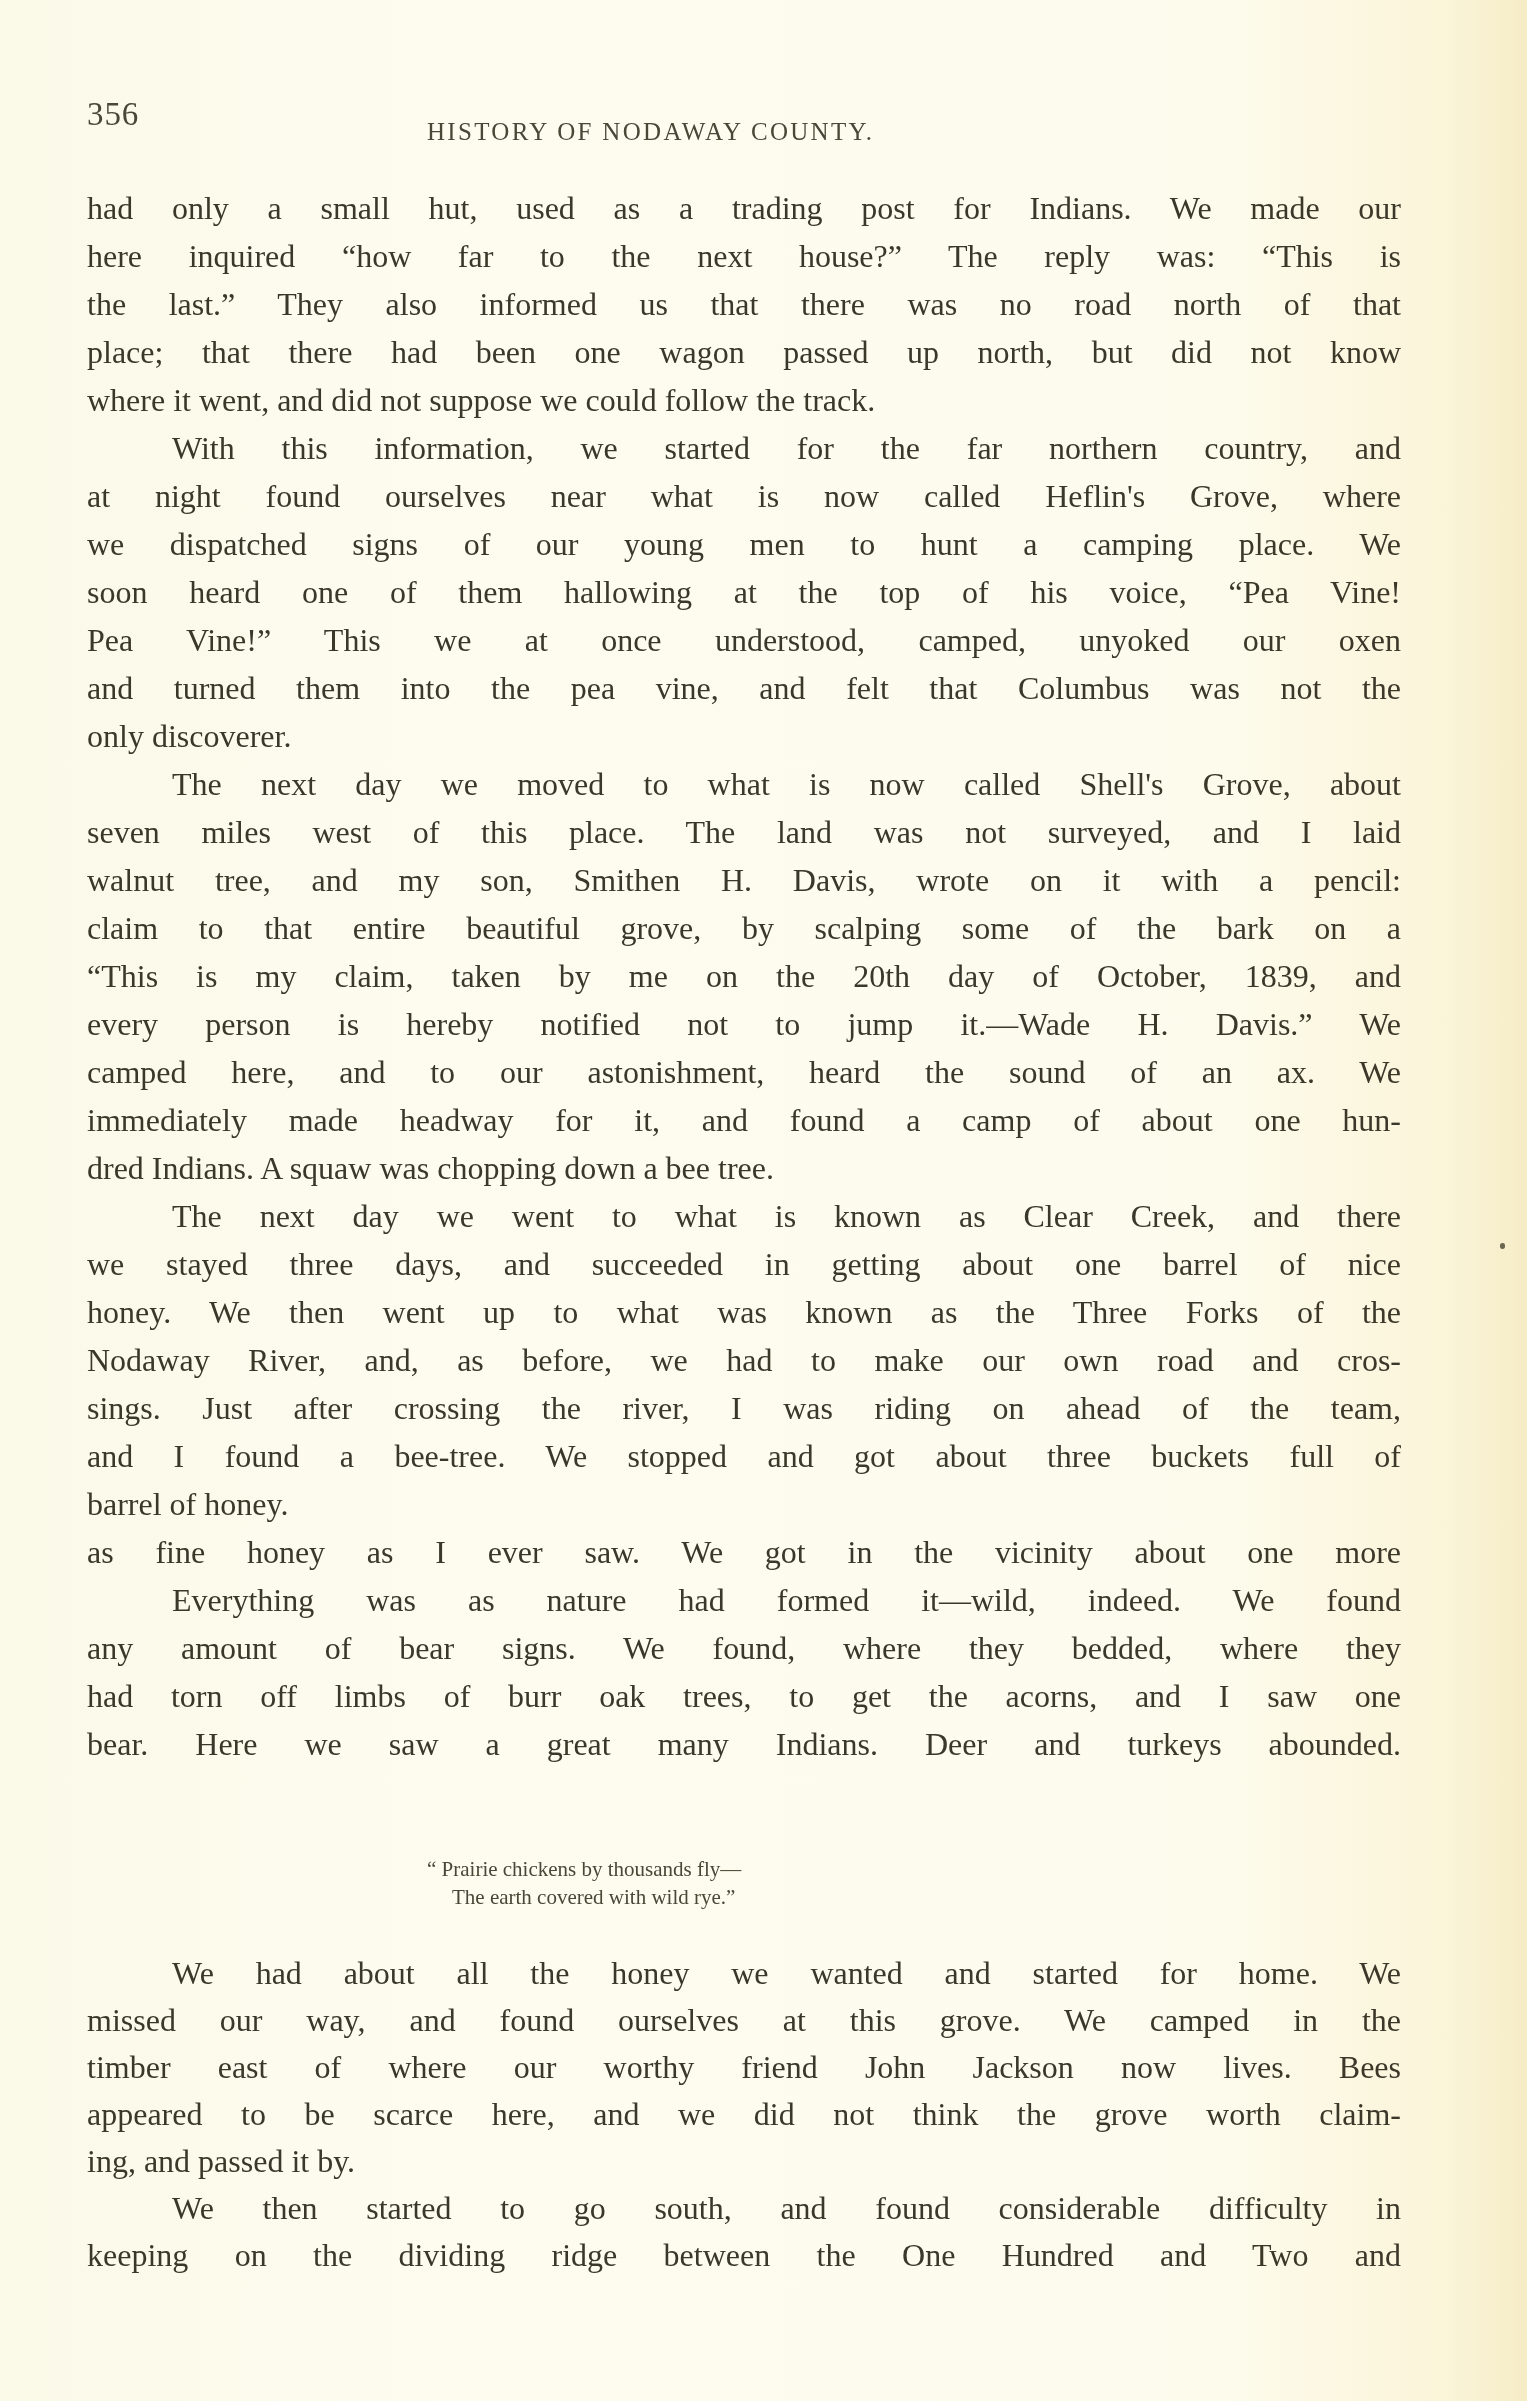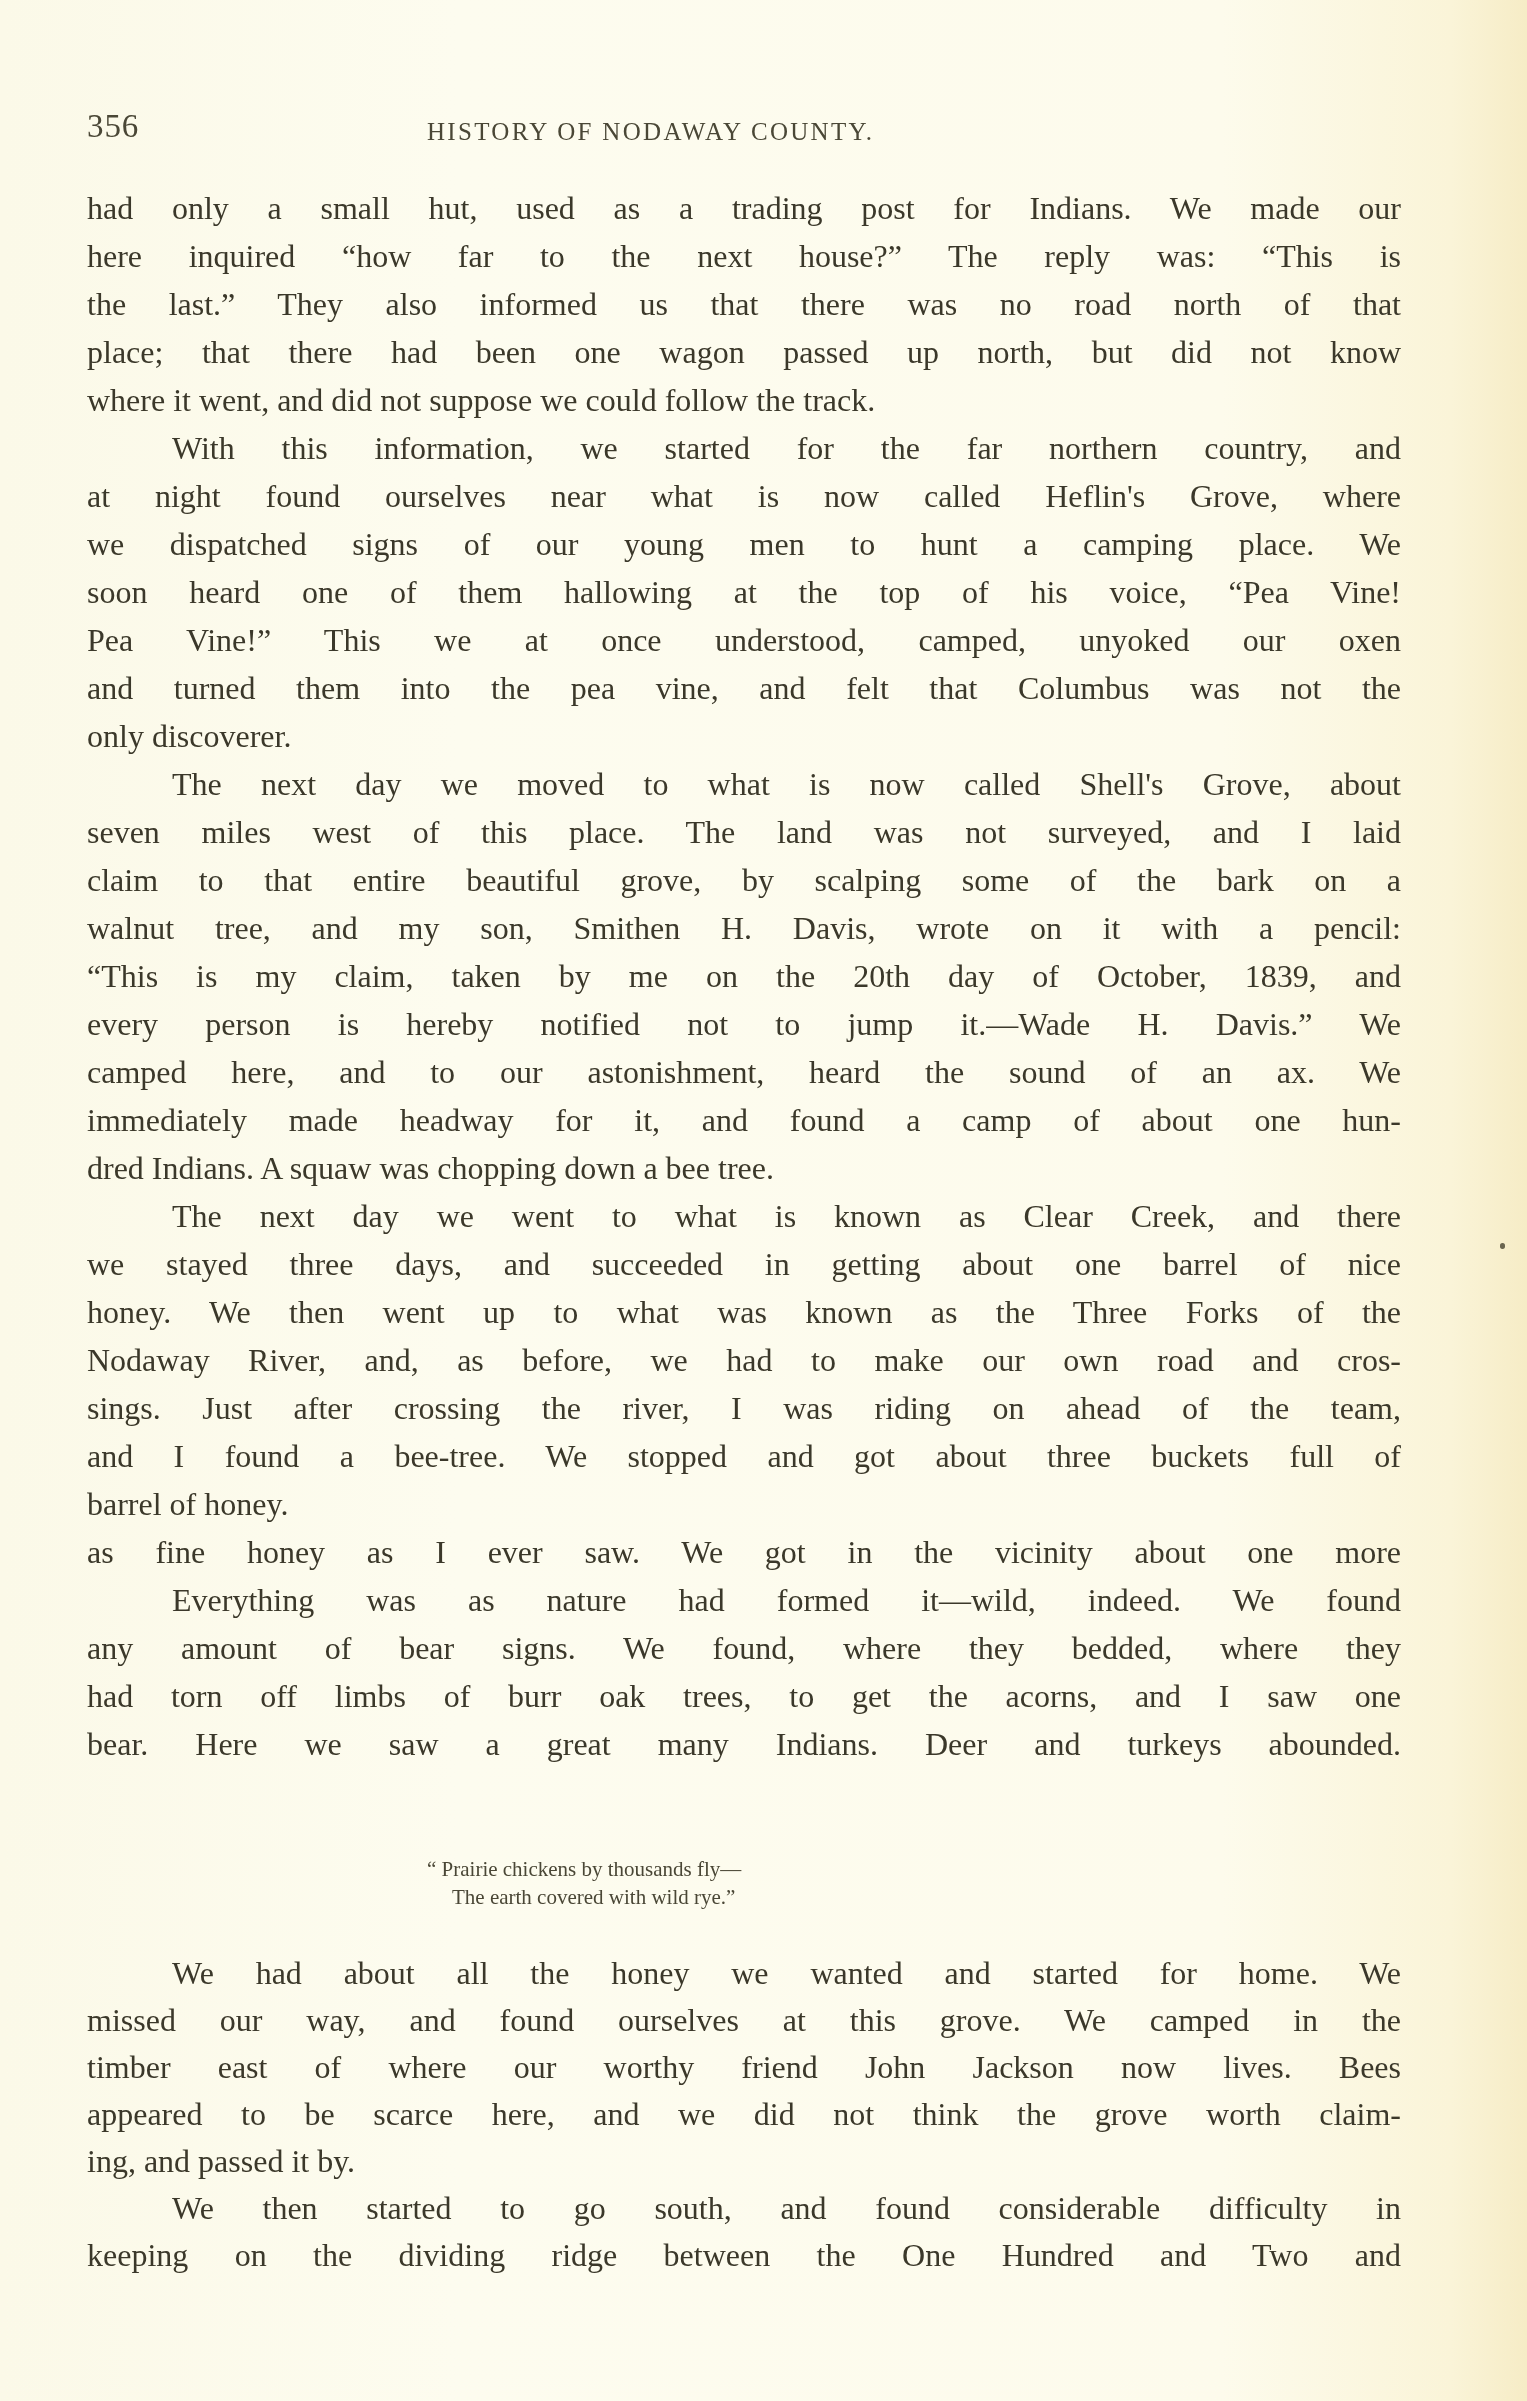--- a/index.html
+++ b/index.html
@@ -11,21 +11,21 @@
     position: relative;
     font-family: "Liberation Serif", "DejaVu Serif", serif;
     color: #3b382a;
   }
   .page { position: absolute; left: 0; top: 0; width: 1527px; height: 2401px; }
   .running-head {
     position: absolute; top: 96px; left: 87px; width: 1314px; height: 41px;
   }
   .page-number {
     position: absolute; left: 0; top: 0;
-    font-size: 33px; color: #4a4736; letter-spacing: 0.9px; margin-top: 12px;
+    font-size: 33px; color: #4a4736; letter-spacing: 0.9px;
   }
   .running-title {
     position: absolute; left: 340px; top: 5.5px;
     font-size: 25px; letter-spacing: 2.3px; color: #4a4736; margin-top: 16px;
   }
   .body-text {
     position: absolute; left: 87px; top: 184px; width: 1314px;
   }
   .line {
     height: 48px;
@@ -78,22 +78,22 @@
       <div class="line">we dispatched signs of our young men to hunt a camping place.  We</div>
       <div class="line">soon heard one of them hallowing at the top of his voice, “Pea Vine!</div>
       <div class="line">Pea Vine!”  This we at once understood, camped, unyoked our oxen</div>
       <div class="line">and turned them into the pea vine, and felt that Columbus was not the</div>
       <div class="line last">only discoverer.</div>
     </div>
 
     <div>
       <div class="line indent">The next day we moved to what is now called Shell's Grove, about</div>
       <div class="line">seven miles west of this place.  The land was not surveyed, and I laid</div>
+      <div class="line">walnut tree, and my son, Smithen H. Davis, wrote on it with a pencil:</div>
       <div class="line">claim to that entire beautiful grove, by scalping some of the bark on a</div>
-      <div class="line">walnut tree, and my son, Smithen H. Davis, wrote on it with a pencil:</div>
       <div class="line">“This is my claim, taken by me on the 20th day of October, 1839, and</div>
       <div class="line">every person is hereby notified not to jump it.—Wade H. Davis.”  We</div>
       <div class="line">camped here, and to our astonishment, heard the sound of an ax.  We</div>
       <div class="line">immediately made headway for it, and found a camp of about one hun-</div>
       <div class="line last">dred Indians.  A squaw was chopping down a bee tree.</div>
     </div>
 
     <div>
       <div class="line indent">The next day we went to what is known as Clear Creek, and there</div>
       <div class="line">we stayed three days, and succeeded in getting about one barrel of nice</div>

